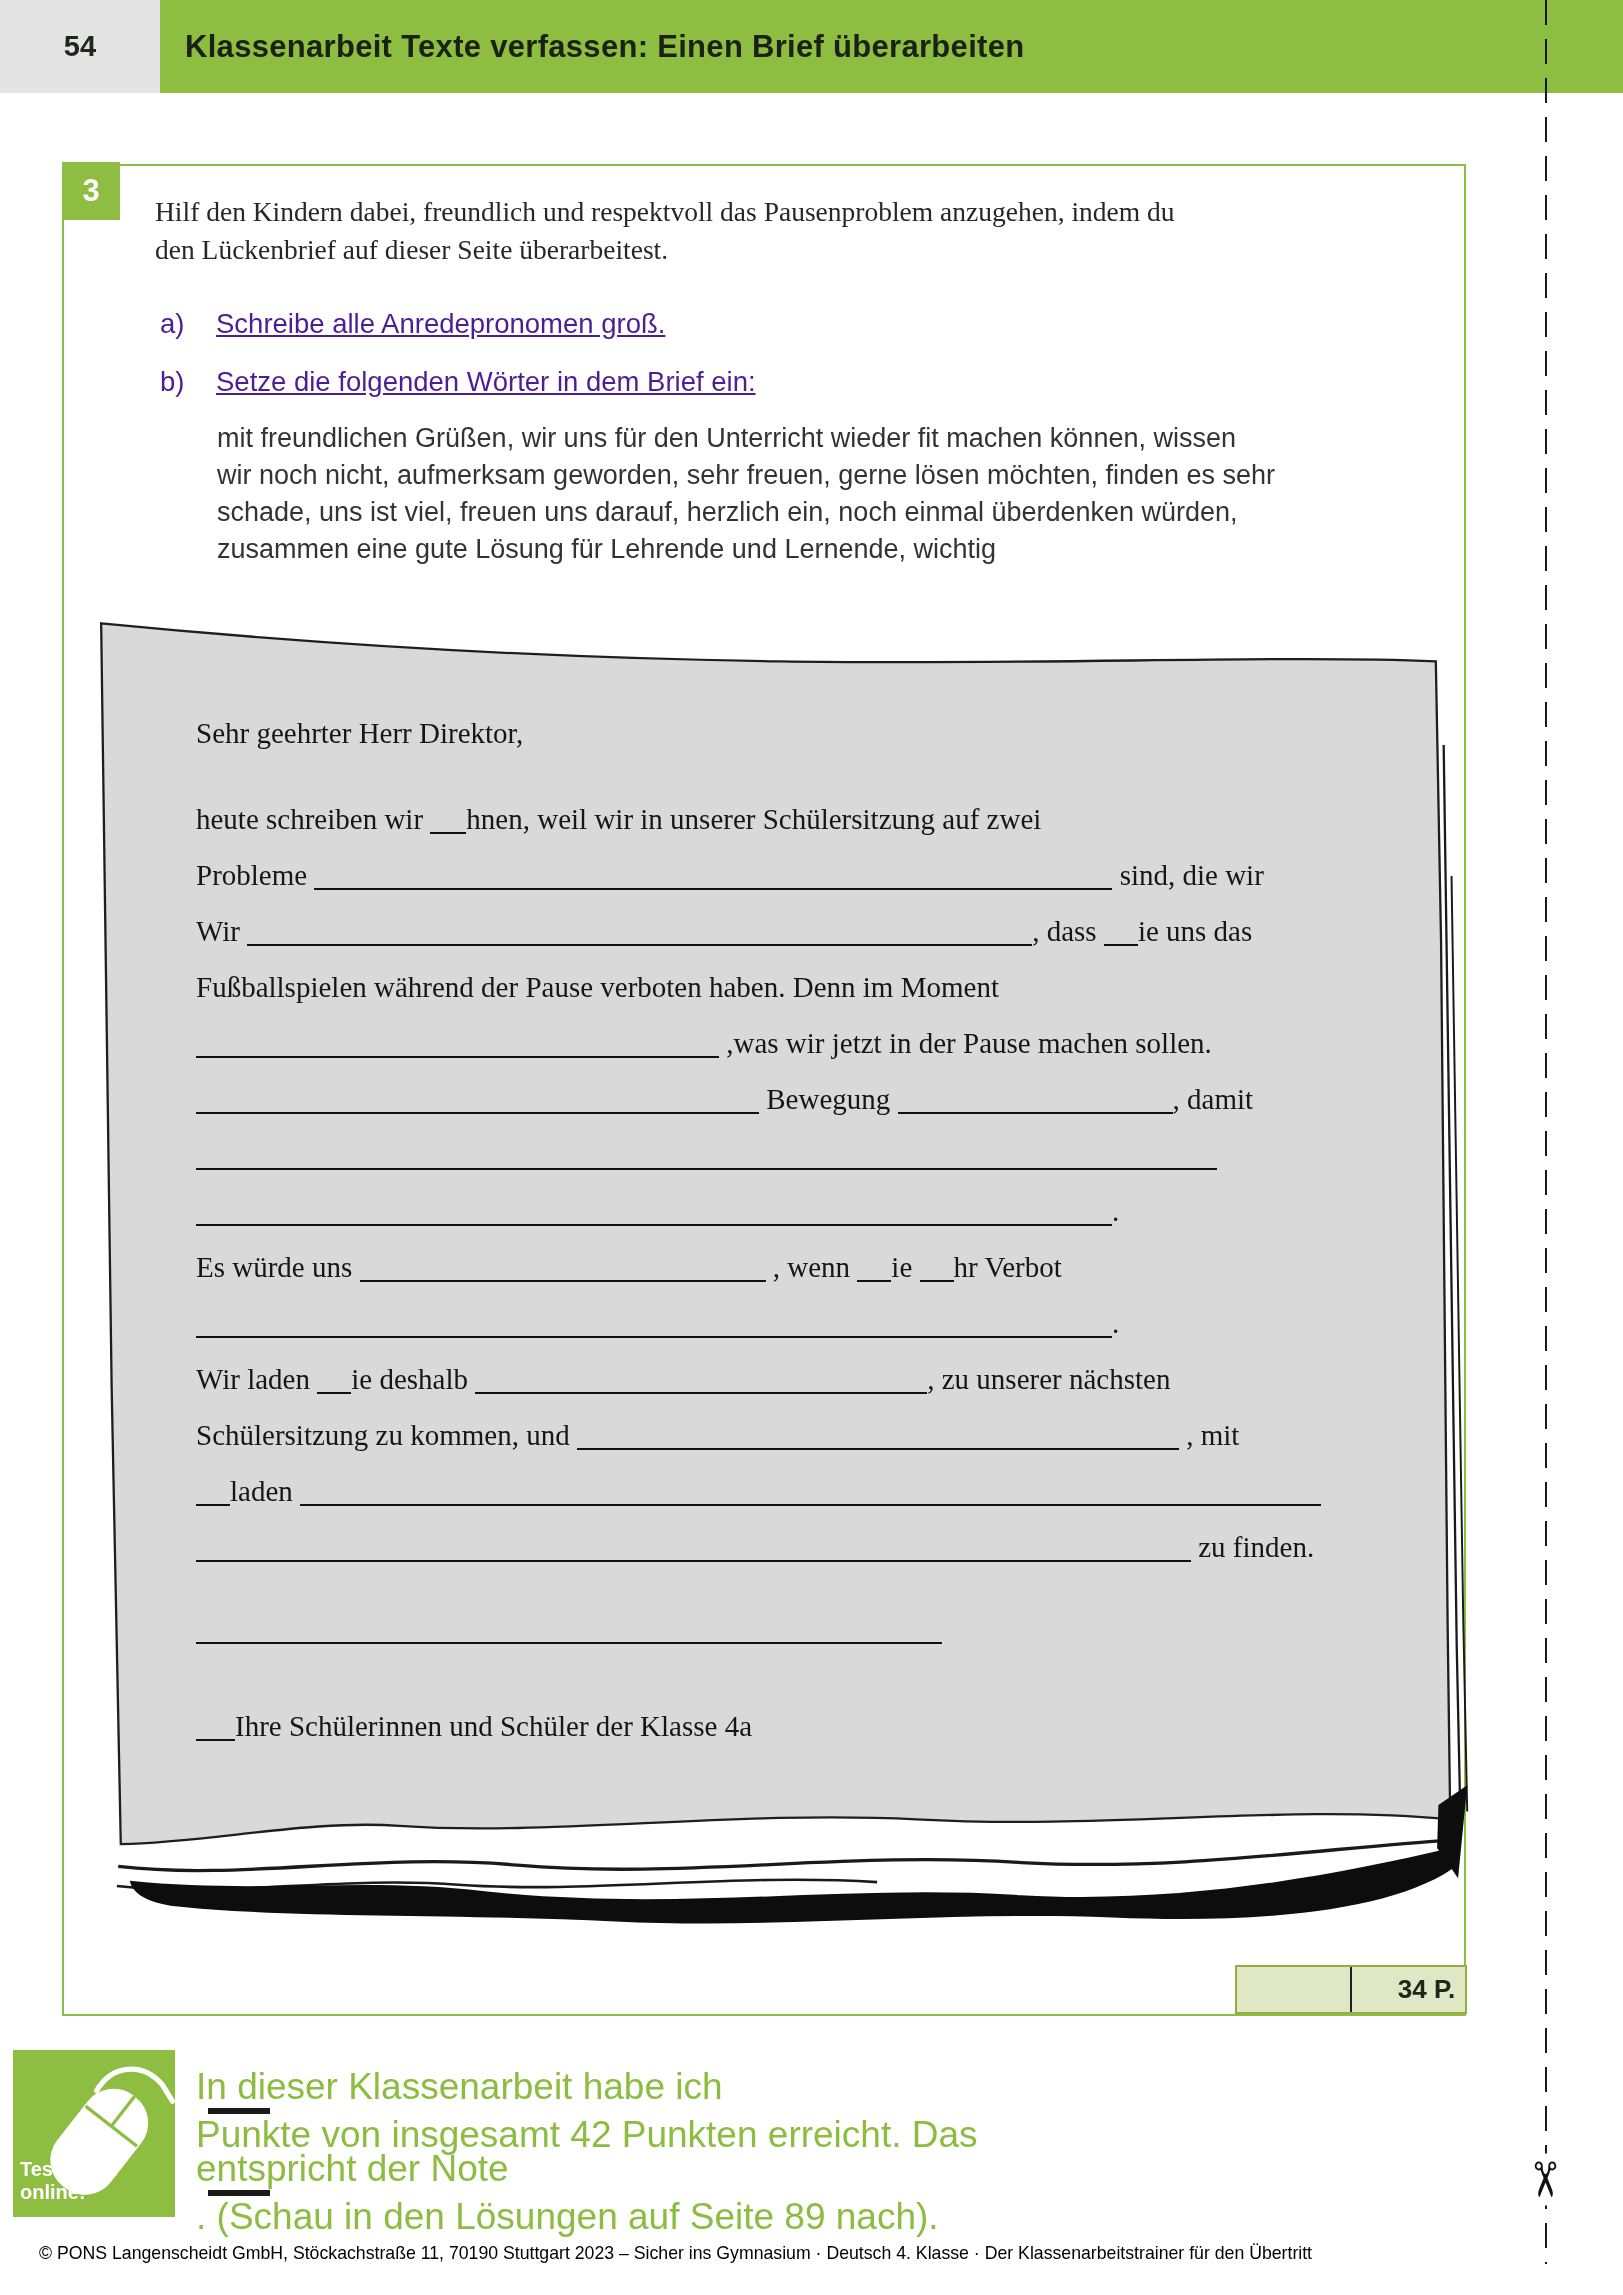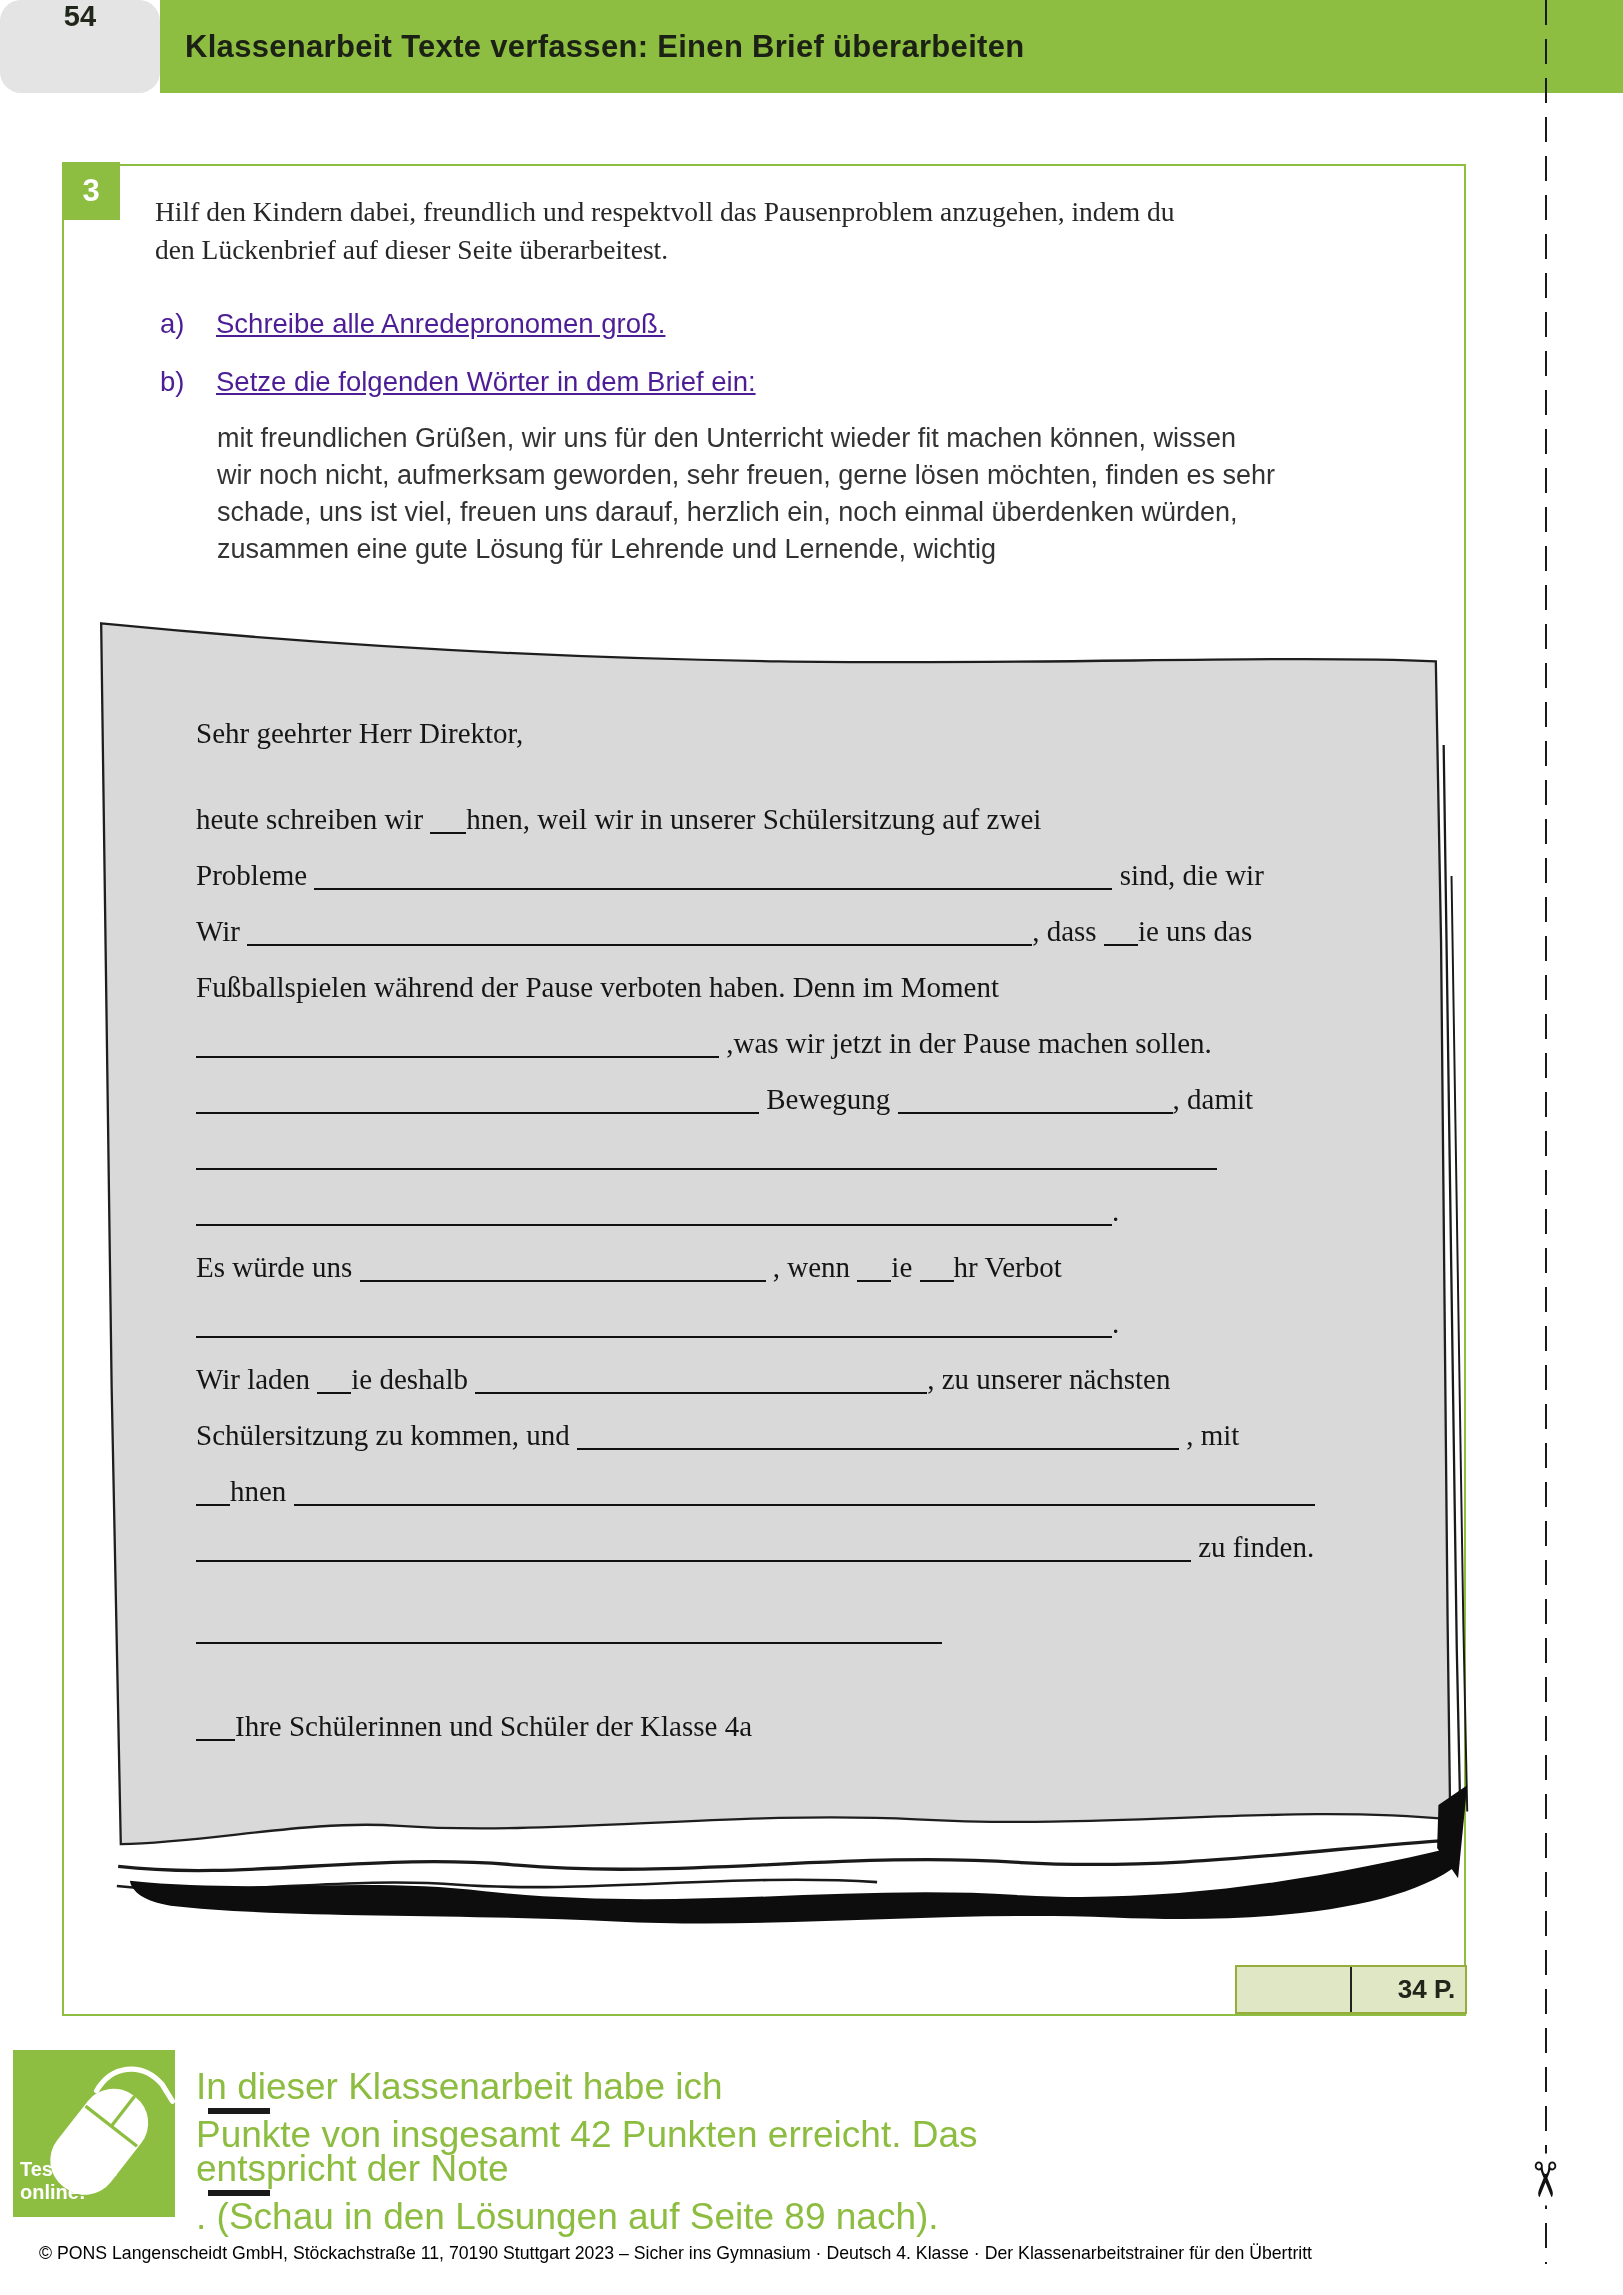--- a/index.html
+++ b/index.html
@@ -1,21 +1,21 @@
 <!DOCTYPE html>
 <html lang="de" style="font-size:10.5px"><head>
 <meta charset="utf-8">
 <style>
   html,body{margin:0;padding:0;background:#ffffff;}
   .page{position:relative;width:1623px;height:2295px;background:#ffffff;overflow:hidden;
         font-family:"Liberation Sans",sans-serif;color:#2a2a2a;}
 
   
   .pagenum-box{position:absolute;left:0;top:0;width:160px;height:93px;background:#e4e4e4;
-               display:flex;justify-content:center;border-radius:21px;}
+               display:flex;align-items:center;justify-content:center;}
   .pagenum-box span{font-size:29px;font-weight:bold;color:#20261a;}
   .titlebar{position:absolute;left:160px;top:0;width:1463px;height:93px;background:#8ebe41;
             display:flex;align-items:center;}
   .titlebar span{margin-left:25px;font-size:31px;font-weight:bold;color:#1b2114;letter-spacing:0.3px;}
 
   
   .taskbox{position:absolute;left:62px;top:164px;width:1400px;height:1848px;
            border:2.6px solid #8ebe41;background:#ffffff;}
   .tasknum{position:absolute;left:62px;top:162px;width:58px;height:58px;background:#8ebe41;
            display:flex;align-items:center;justify-content:center;}
@@ -129,21 +129,21 @@
       <div class="lline"><span class="lt">Wir </span><span class="blank" style="width: 785px;"></span><span class="lt">, dass </span><span class="blank" style="width: 34px;"></span><span class="lt">ie uns das</span></div>
       <div class="lline"><span class="lt">Fußballspielen während der Pause verboten haben. Denn im Moment</span></div>
       <div class="lline"><span class="blank" style="width: 523px;"></span><span class="lt"> ,was wir jetzt in der Pause machen sollen.</span></div>
       <div class="lline"><span class="blank" style="width: 563px;"></span><span class="lt"> Bewegung </span><span class="blank" style="width: 275px;"></span><span class="lt">, damit</span></div>
       <div class="lline"><span class="blank" style="width: 1021px;"></span></div>
       <div class="lline"><span class="blank" style="width: 916px;"></span><span class="lt">.</span></div>
       <div class="lline"><span class="lt">Es würde uns </span><span class="blank" style="width: 406px;"></span><span class="lt"> , wenn </span><span class="blank" style="width: 34px;"></span><span class="lt">ie </span><span class="blank" style="width: 34px;"></span><span class="lt">hr Verbot</span></div>
       <div class="lline"><span class="blank" style="width: 916px;"></span><span class="lt">.</span></div>
       <div class="lline"><span class="lt">Wir laden </span><span class="blank" style="width: 34px;"></span><span class="lt">ie deshalb </span><span class="blank" style="width: 452px;"></span><span class="lt">, zu unserer nächsten</span></div>
       <div class="lline"><span class="lt">Schülersitzung zu kommen, und </span><span class="blank" style="width: 602px;"></span><span class="lt"> , mit</span></div>
-      <div class="lline"><span class="blank" style="width: 34px;"></span><span class="lt">hnen </span><span class="blank" style="width: 1021px;"></span></div>
+      <div class="lline"><span class="blank" style="width: 34px;"></span><span class="lt">laden </span><span class="blank" style="width: 1021px;"></span></div>
       <div class="lline" style="margin-bottom: 26px;"><span class="blank" style="width: 995px;"></span><span class="lt"> zu finden.</span></div>
       <div class="lline" style="margin-bottom: 41px;"><span class="blank" style="width: 746px;"></span></div>
       <div class="lline"><span class="blank" style="width: 39px;"></span><span class="lt">Ihre Schülerinnen und Schüler der Klasse 4a</span></div>
     </div>
 
   <div class="pointsbox">
     <div class="cell-empty"></div>
     <div class="cell-label">34 P.</div>
   </div>
 

